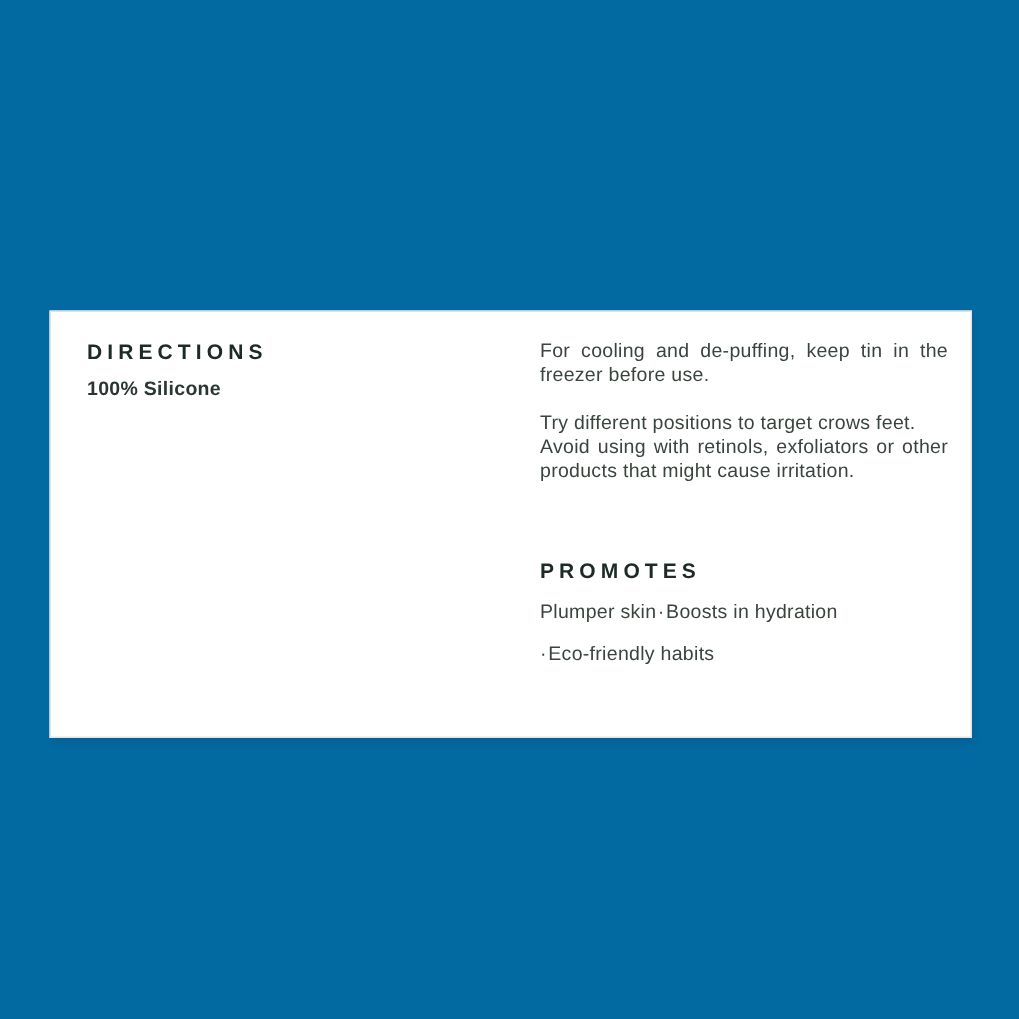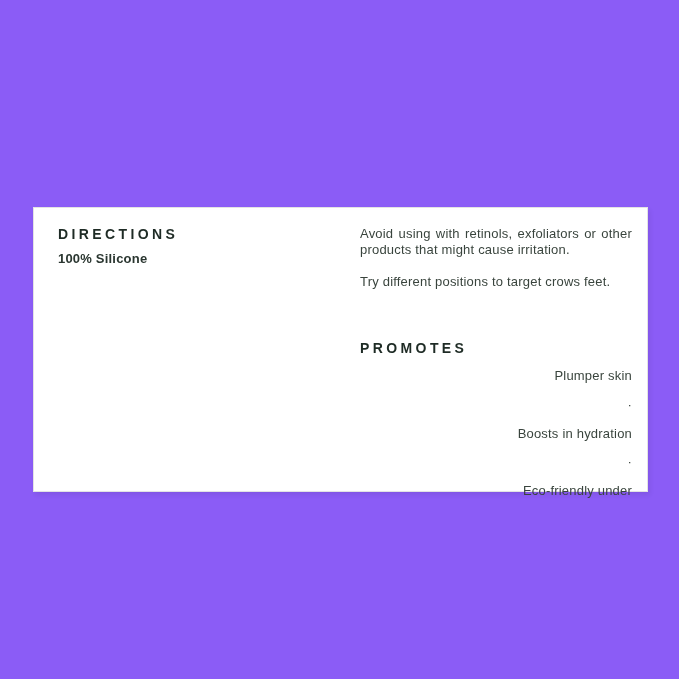--- a/index.html
+++ b/index.html
@@ -8,21 +8,21 @@
     background: #ffffff;
     width: 679px;
     height: 679px;
     font-family: "Liberation Sans", sans-serif;
     position: relative;
     overflow: hidden;
   }
   .canvas {
     position: absolute;
     inset: 0;
-    background: #8b5cf6;
+    background: #0369a1;
   }
   .label-card {
     position: absolute;
     left: 33px;
     top: 207px;
     width: 615px;
     height: 285px;
     box-sizing: border-box;
     background: #ffffff;
     border: 1px solid #e3e3e3;
@@ -66,56 +66,56 @@
     line-height: 16px;
     font-weight: bold;
     color: #2a3630;
     letter-spacing: 0.2px;
   }
   .promotes-heading {
     margin-top: 50px;
   }
   .promotes-line {
     display: flex;
-    align-items: flex-end;
-    gap: 13px;
+    align-items: flex-start;
+    gap: 1px;
     font-size: 13px;
     line-height: 16px;
     color: #39443d;
     letter-spacing: 0.2px;
     margin-top: 12px;
-    flex-direction: column;
   }
   .promotes-line .dot {
     color: #39443d;
   }
 </style>
 </head>
 <body>
 
 <div class="canvas">
   <div class="label-card">
 
     <div class="col col-left">
       <h2 class="section-heading">DIRECTIONS</h2>
       <div class="material-line">100% Silicone</div>
     </div>
 
     <div class="col col-right">
+      <p class="body-para">For cooling and de-puffing, keep tin in the freezer before use.</p>
+      <p class="body-para last">Try different positions to target crows feet.</p>
       <p class="body-para">Avoid using with retinols, exfoliators or other products that might cause irritation.</p>
-      <p class="body-para last">Try different positions to target crows feet.</p>
 
       <h2 class="section-heading promotes-heading">PROMOTES</h2>
 
       <div class="promotes-line">
         <span>Plumper skin</span>
         <span class="dot">·</span>
         <span>Boosts in hydration</span>
       </div>
 
       <div class="promotes-line">
         <span class="dot">·</span>
-        <span>Eco-friendly under</span>
+        <span>Eco-friendly habits</span>
       </div>
     </div>
 
   </div>
 </div>
 
 </body></html>

